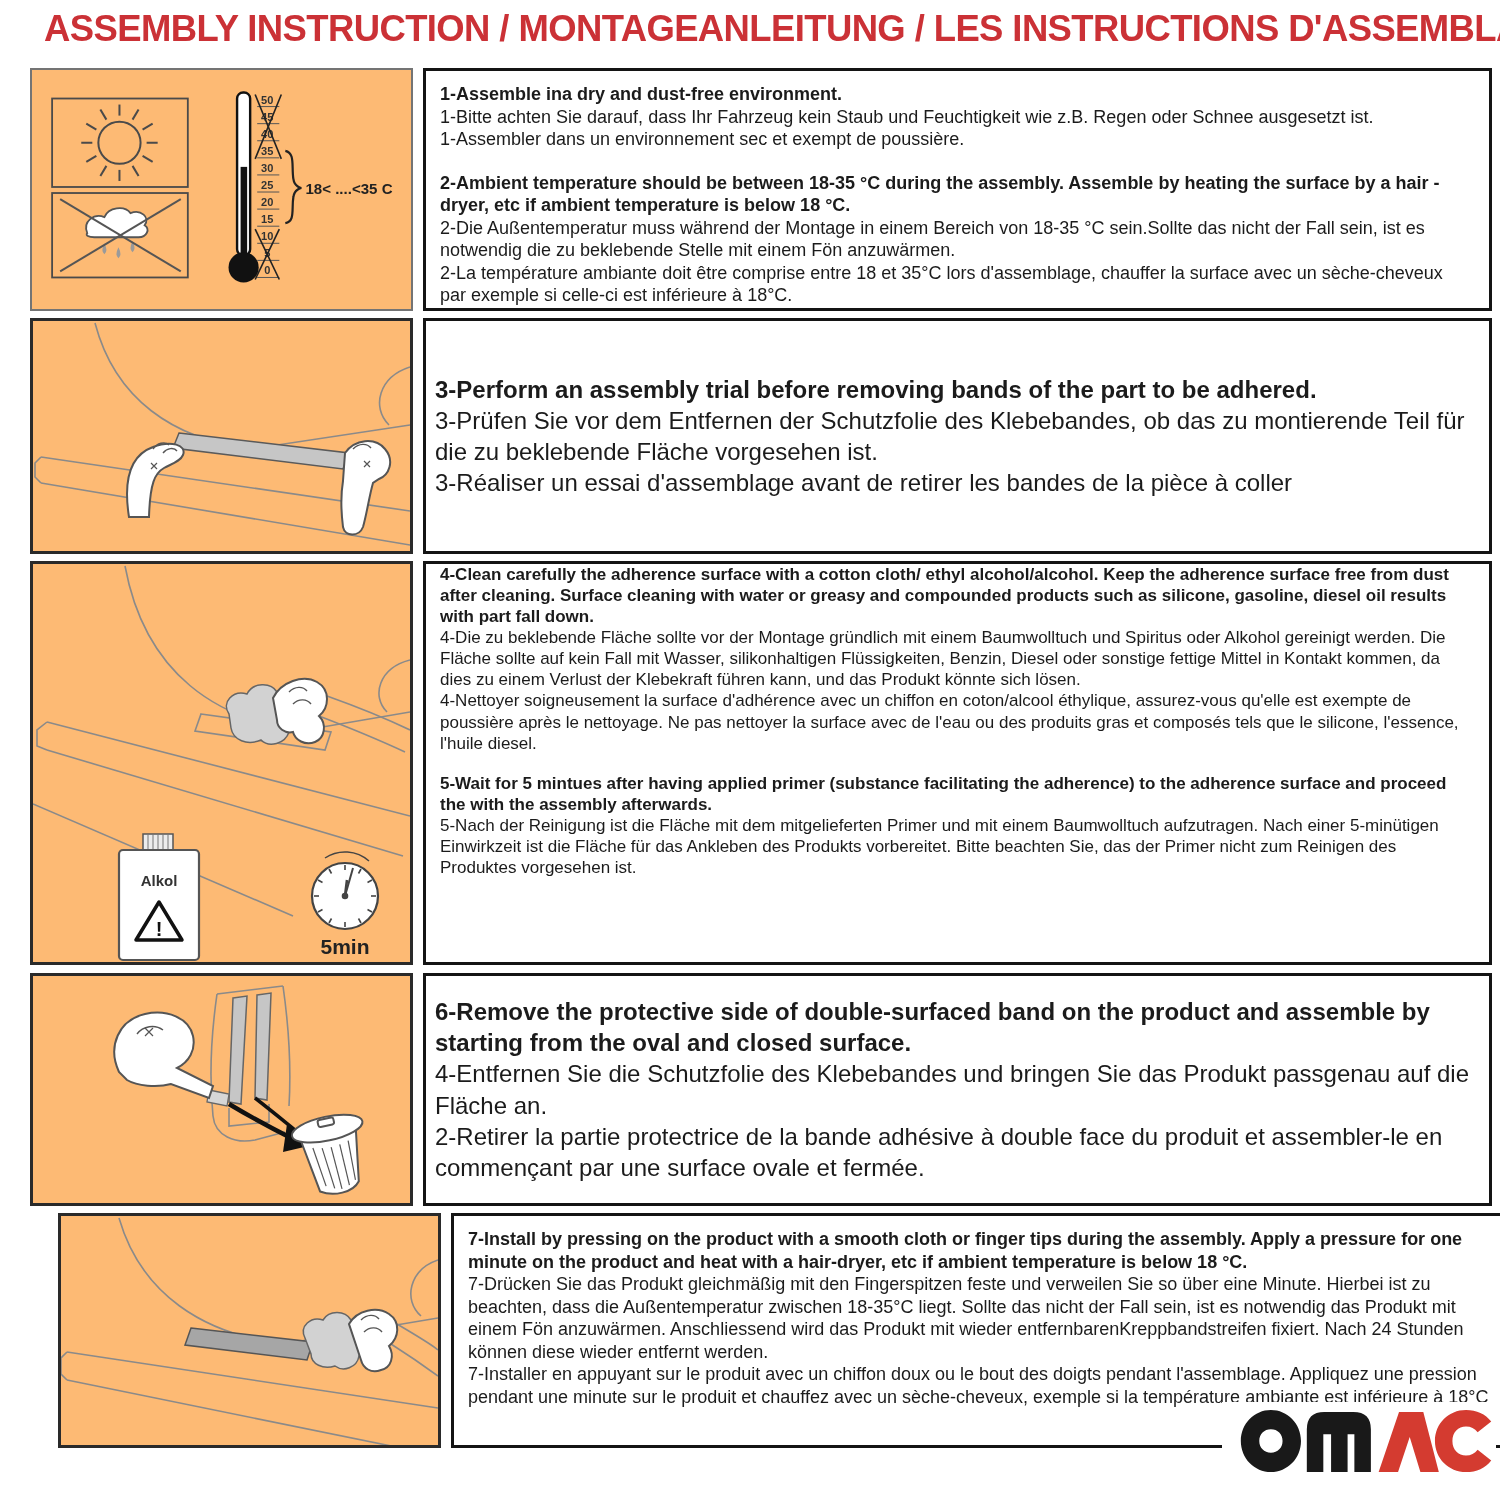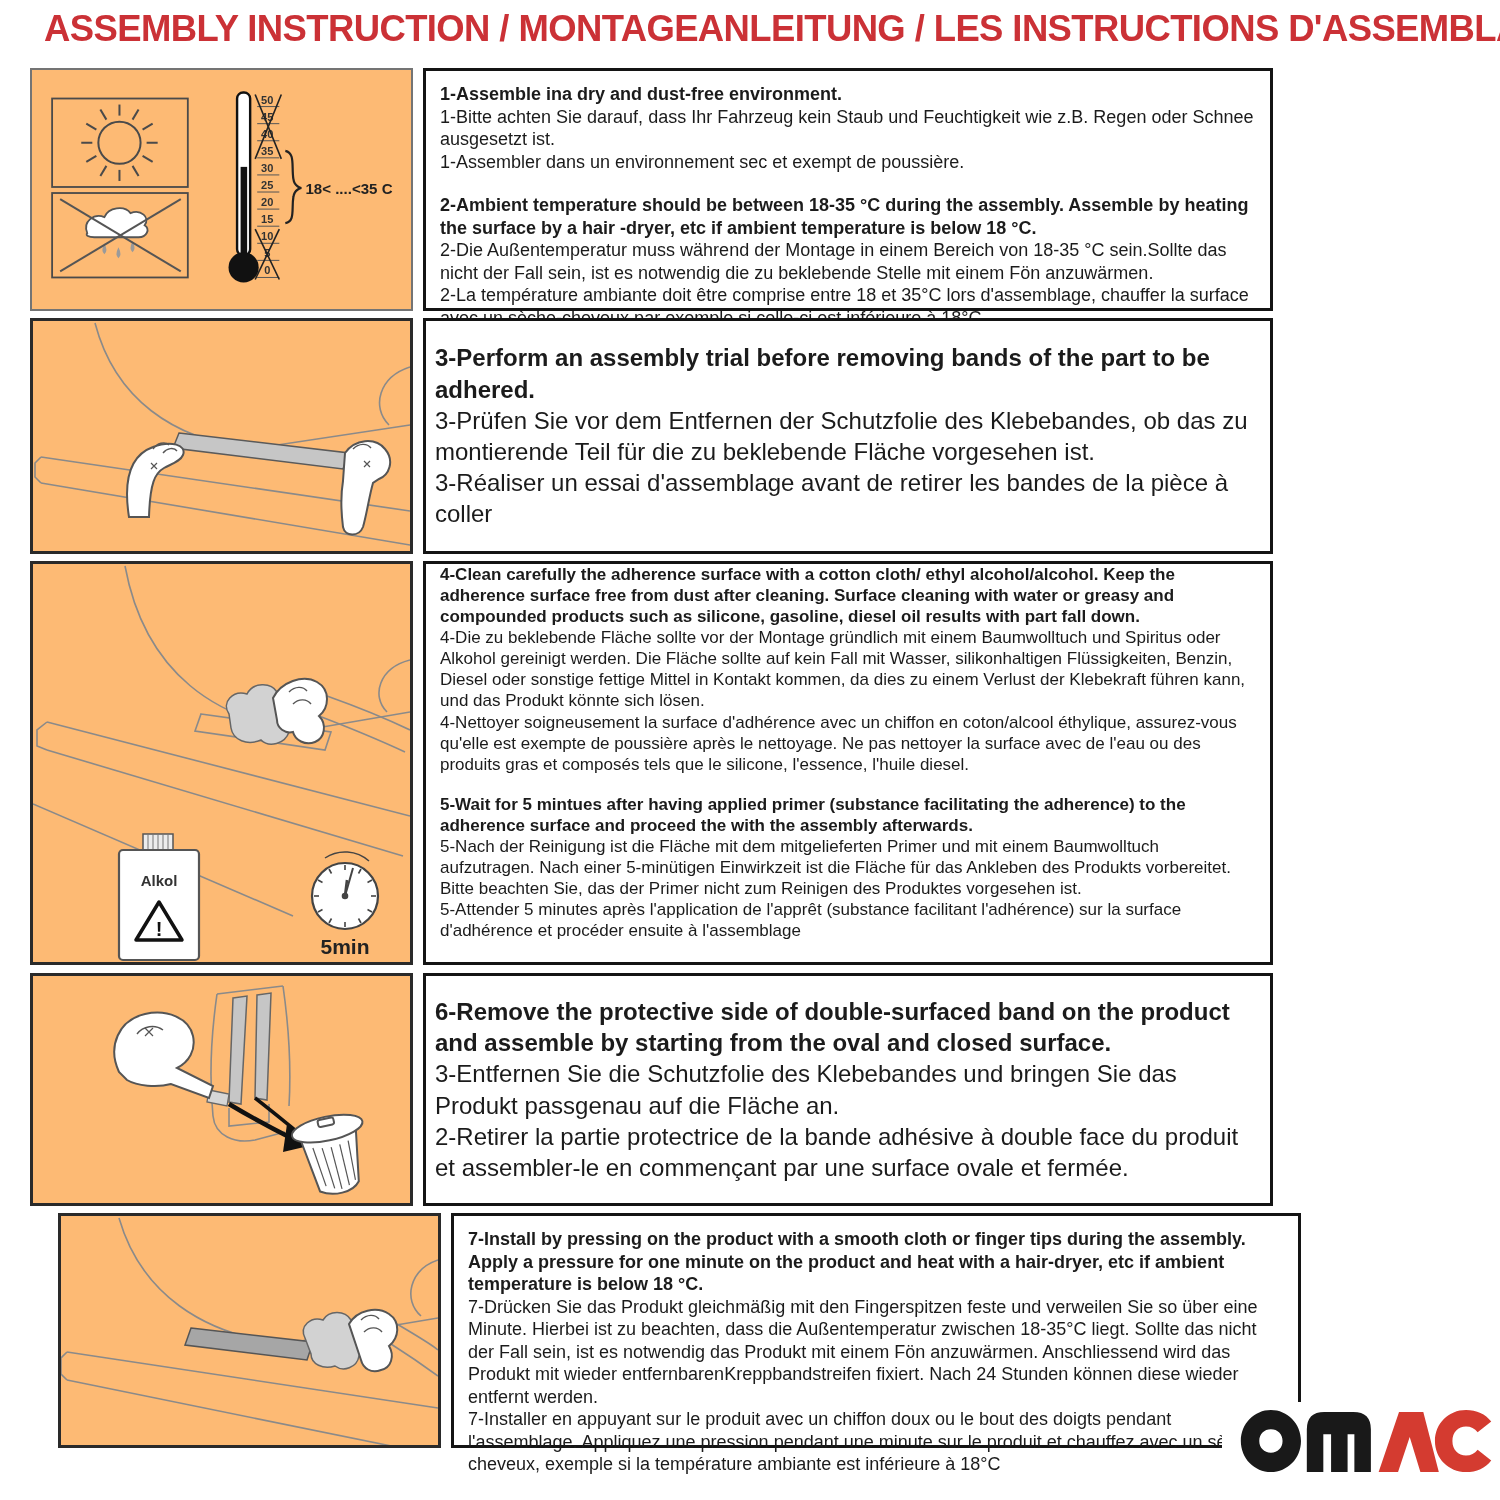--- a/index.html
+++ b/index.html
@@ -4,21 +4,21 @@
 <style>
   html,body{margin:0;padding:0;background:#fff;}
   .page{position:relative;width:1500px;height:1500px;background:#fff;overflow:hidden;
         font-family:"Liberation Sans","DejaVu Sans",sans-serif;color:#1b1b1b;}
   .title{position:absolute;left:44px;top:8px;margin:0;font-size:37px;font-weight:bold;
          color:#cb3136;letter-spacing:-0.6px;white-space:nowrap;
          transform:scaleX(.985);transform-origin:left top;}
   .img-box{position:absolute;left:30px;width:383px;background:#fdba74;box-sizing:border-box;
            border:3px solid #2a2a2a;}
   .img-box svg{display:block;width:100%;height:100%;}
-  .text-box{position:absolute;left:423px;width:850px;background:#fff;box-sizing:border-box;
+  .text-box{position:absolute;left:423px;width:1069px;background:#fff;box-sizing:border-box;
             border:3px solid #141414;}
   .r1 .img-box{border:2px solid #747474;}
   .r1 .img-box, .r1 .text-box{top:68px;height:243px;}
   .r2 .img-box, .r2 .text-box{top:318px;height:236px;}
   .r3 .img-box, .r3 .text-box{top:561px;height:404px;}
   .r4 .img-box, .r4 .text-box{top:973px;height:233px;}
   .r5 .img-box, .r5 .text-box{top:1213px;height:235px;margin-left:28px;}
   .paras{padding:12px 16px 8px 14px;}
   .r3 .paras{padding-top:0;}
   .center .text-box{display:flex;align-items:center;}
@@ -217,21 +217,20 @@
       </svg>
     </div>
     <div class="text-box">
       <div class="paras">
           <div class="para bold">4-Clean carefully the adherence surface with a cotton cloth/ ethyl alcohol/alcohol. Keep the adherence surface free from dust after cleaning. Surface cleaning with water or greasy and compounded products such as silicone, gasoline, diesel oil results with part fall down.</div>
           <div class="para">4-Die zu beklebende Fläche sollte vor der Montage gründlich mit einem Baumwolltuch und Spiritus oder Alkohol gereinigt werden. Die Fläche sollte auf kein Fall mit Wasser, silikonhaltigen Flüssigkeiten, Benzin, Diesel oder sonstige fettige Mittel in Kontakt kommen, da dies zu einem Verlust der Klebekraft führen kann, und das Produkt könnte sich lösen.</div>
           <div class="para">4-Nettoyer soigneusement la surface d'adhérence avec un chiffon en coton/alcool éthylique, assurez-vous qu'elle est exempte de poussière après le nettoyage. Ne pas nettoyer la surface avec de l'eau ou des produits gras et composés tels que le silicone, l'essence, l'huile diesel.</div>
           <div class="spacer"></div>
           <div class="para bold">5-Wait for 5 mintues after having applied primer (substance facilitating the adherence) to the adherence surface and proceed the with the assembly afterwards.</div>
           <div class="para">5-Nach der Reinigung ist die Fläche mit dem mitgelieferten Primer und mit einem Baumwolltuch aufzutragen. Nach einer 5-minütigen Einwirkzeit ist die Fläche für das Ankleben des Produkts vorbereitet. Bitte beachten Sie, das der Primer nicht zum Reinigen des Produktes vorgesehen ist.</div>
-          <div class="para">5-Attender 5 minutes après l'application de l'apprêt (substance facilitant l'adhérence) sur la surface d'adhérence et procéder ensuite à l'assemblage</div>
         </div>
     </div>
   </section>
 
   <section class="row r4 size-l center">
     <div class="img-box">
       <svg viewBox="0 0 377 227">
         <g fill="none" stroke="#8a8a8a" stroke-width="1.6">
           <path d="M184,18 L250,10"></path>
           <path d="M184,18 C178,60 176,100 180,140"></path>
@@ -262,21 +261,21 @@
             <line x1="318" y1="168" x2="317" y2="208"></line>
           </g>
           <ellipse cx="300" cy="152" rx="36" ry="12"></ellipse>
           <rect x="292" y="142" width="16" height="7" rx="2"></rect>
         </g>
       </svg>
     </div>
     <div class="text-box">
       <div class="paras">
           <div class="para bold">6-Remove the protective side of double-surfaced band on the product and assemble by starting from the oval and closed surface.</div>
-          <div class="para">3-Entfernen Sie die Schutzfolie des Klebebandes und bringen Sie das Produkt passgenau auf die Fläche an.</div>
+          <div class="para">4-Entfernen Sie die Schutzfolie des Klebebandes und bringen Sie das Produkt passgenau auf die Fläche an.</div>
           <div class="para">2-Retirer la partie protectrice de la bande adhésive à double face du produit et assembler-le en commençant par une surface ovale et fermée.</div>
         </div>
     </div>
   </section>
 
   <section class="row r5 size-s">
     <div class="img-box">
       <svg viewBox="0 0 377 229">
         <g fill="none" stroke="#8a8a8a" stroke-width="1.6">
           <path d="M58,2 C80,78 142,118 222,128 L377,102"></path>

